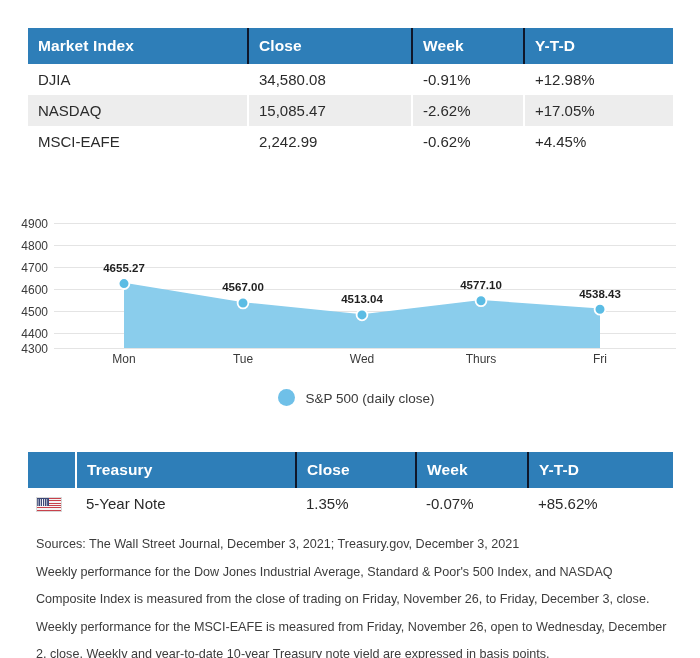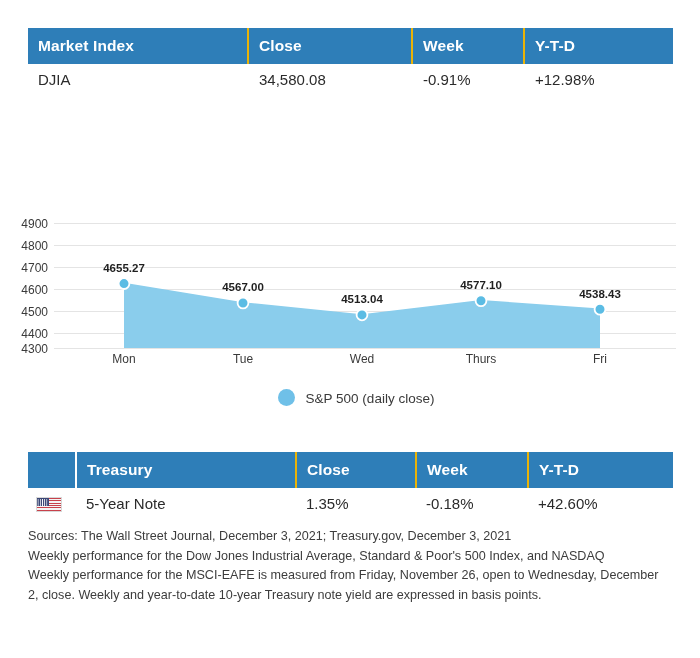--- a/index.html
+++ b/index.html
@@ -32,21 +32,21 @@
     table-layout: fixed;
   }
   .market-table thead th {
     background: #2e7eb8;
     color: #ffffff;
     font-size: 15.5px;
     font-weight: bold;
     text-align: left;
     padding: 9px 0 9px 10px;
     height: 33px;
-    border-right: 2px solid #eab308;
+    border-right: 2px solid #0f172a;
     letter-spacing: 0.1px;
   }
   .market-table thead th:last-child { border-right: none; margin-top: 24px; }
   .market-table tbody td {
     font-size: 15px;
     color: #2b2b2b;
     text-align: left;
     padding: 7px 0 7px 10px;
     height: 30px;
     border-right: 2px solid #ffffff;
@@ -138,21 +138,21 @@
   
   .notes {
     position: absolute;
     left: 28px;
     top: 527px;
     width: 648px;
     font-size: 12.6px;
     line-height: 19.6px;
     color: #3c3c3c;
   }
-  .notes p { margin: 0; }
+  .notes p { margin: 8px; }
 </style>
 </head>
 <body>
 
 <div class="page">
 
   <table class="market-table" id="index-table">
     <colgroup>
       <col class="c-name">
         <col class="c-close">
@@ -166,20 +166,32 @@
         <th>Week</th>
         <th>Y-T-D</th>
       </tr>
     </thead>
     <tbody>
       <tr class="plain">
         <td>DJIA</td>
         <td>34,580.08</td>
         <td>-0.91%</td>
         <td>+12.98%</td>
+      </tr>
+      <tr class="alt">
+        <td>NASDAQ</td>
+        <td>15,085.47</td>
+        <td>-2.62%</td>
+        <td>+17.05%</td>
+      </tr>
+      <tr class="plain">
+        <td>MSCI-EAFE</td>
+        <td>2,242.99</td>
+        <td>-0.62%</td>
+        <td>+4.45%</td>
       </tr>
     </tbody>
   </table>
 
   <div class="chart">
     <svg width="700" height="175" viewBox="0 0 700 175">
 
       <g stroke="#e4e4e4" stroke-width="1">
         <line x1="54" y1="17.5" x2="676" y2="17.5"></line>
         <line x1="54" y1="39.5" x2="676" y2="39.5"></line>
@@ -253,26 +265,27 @@
     <tbody>
       <tr>
         <td class="flag-cell">
           <span class="us-flag">
             <span class="canton"></span>
             <span class="stars"></span>
           </span>
         </td>
         <td>5-Year Note</td>
         <td>1.35%</td>
-        <td>-0.18%</td>
-        <td>+42.60%</td>
+        <td>-0.07%</td>
+        <td>+85.62%</td>
       </tr>
     </tbody>
   </table>
 
   <div class="notes">
     <p>Sources: The Wall Street Journal, December 3, 2021; Treasury.gov, December 3, 2021</p>
     <p>Weekly performance for the Dow Jones Industrial Average, Standard &amp; Poor's 500 Index, and NASDAQ</p>
+    <p>Composite Index is measured from the close of trading on Friday, November 26, to Friday, December 3, close.</p>
     <p>Weekly performance for the MSCI-EAFE is measured from Friday, November 26, open to Wednesday, December</p>
     <p>2, close. Weekly and year-to-date 10-year Treasury note yield are expressed in basis points.</p>
   </div>
 
 </div>
 
 </body></html>

